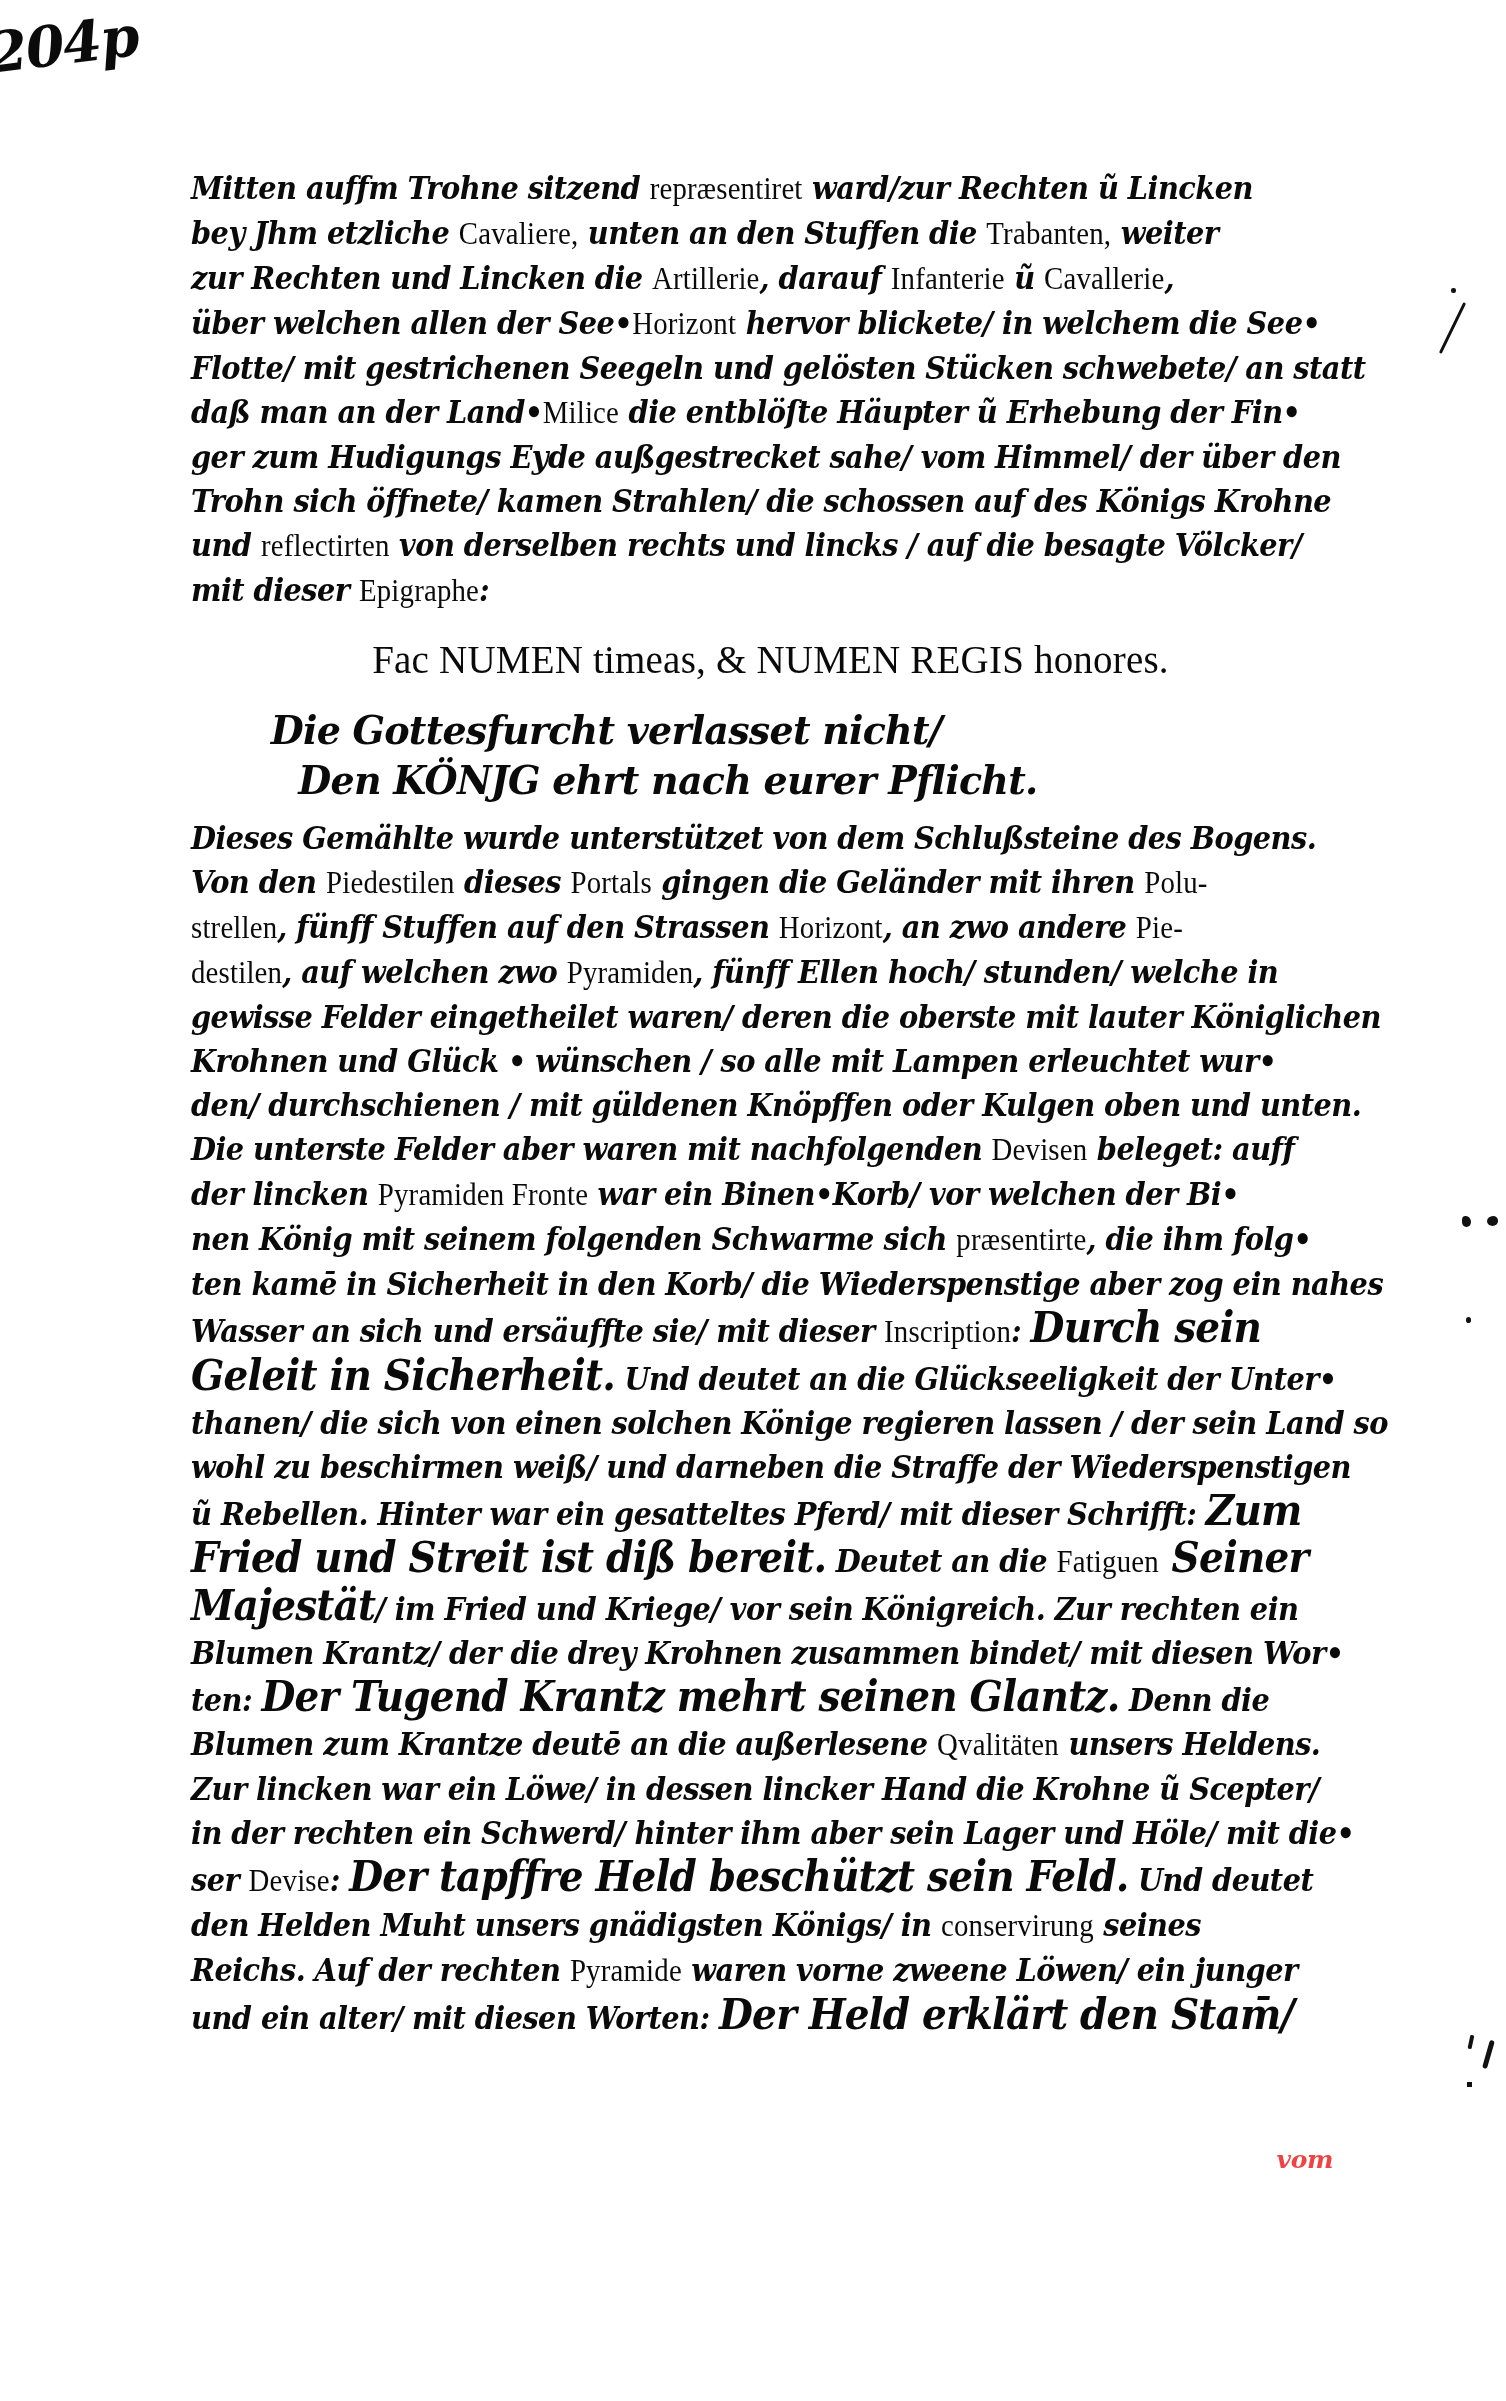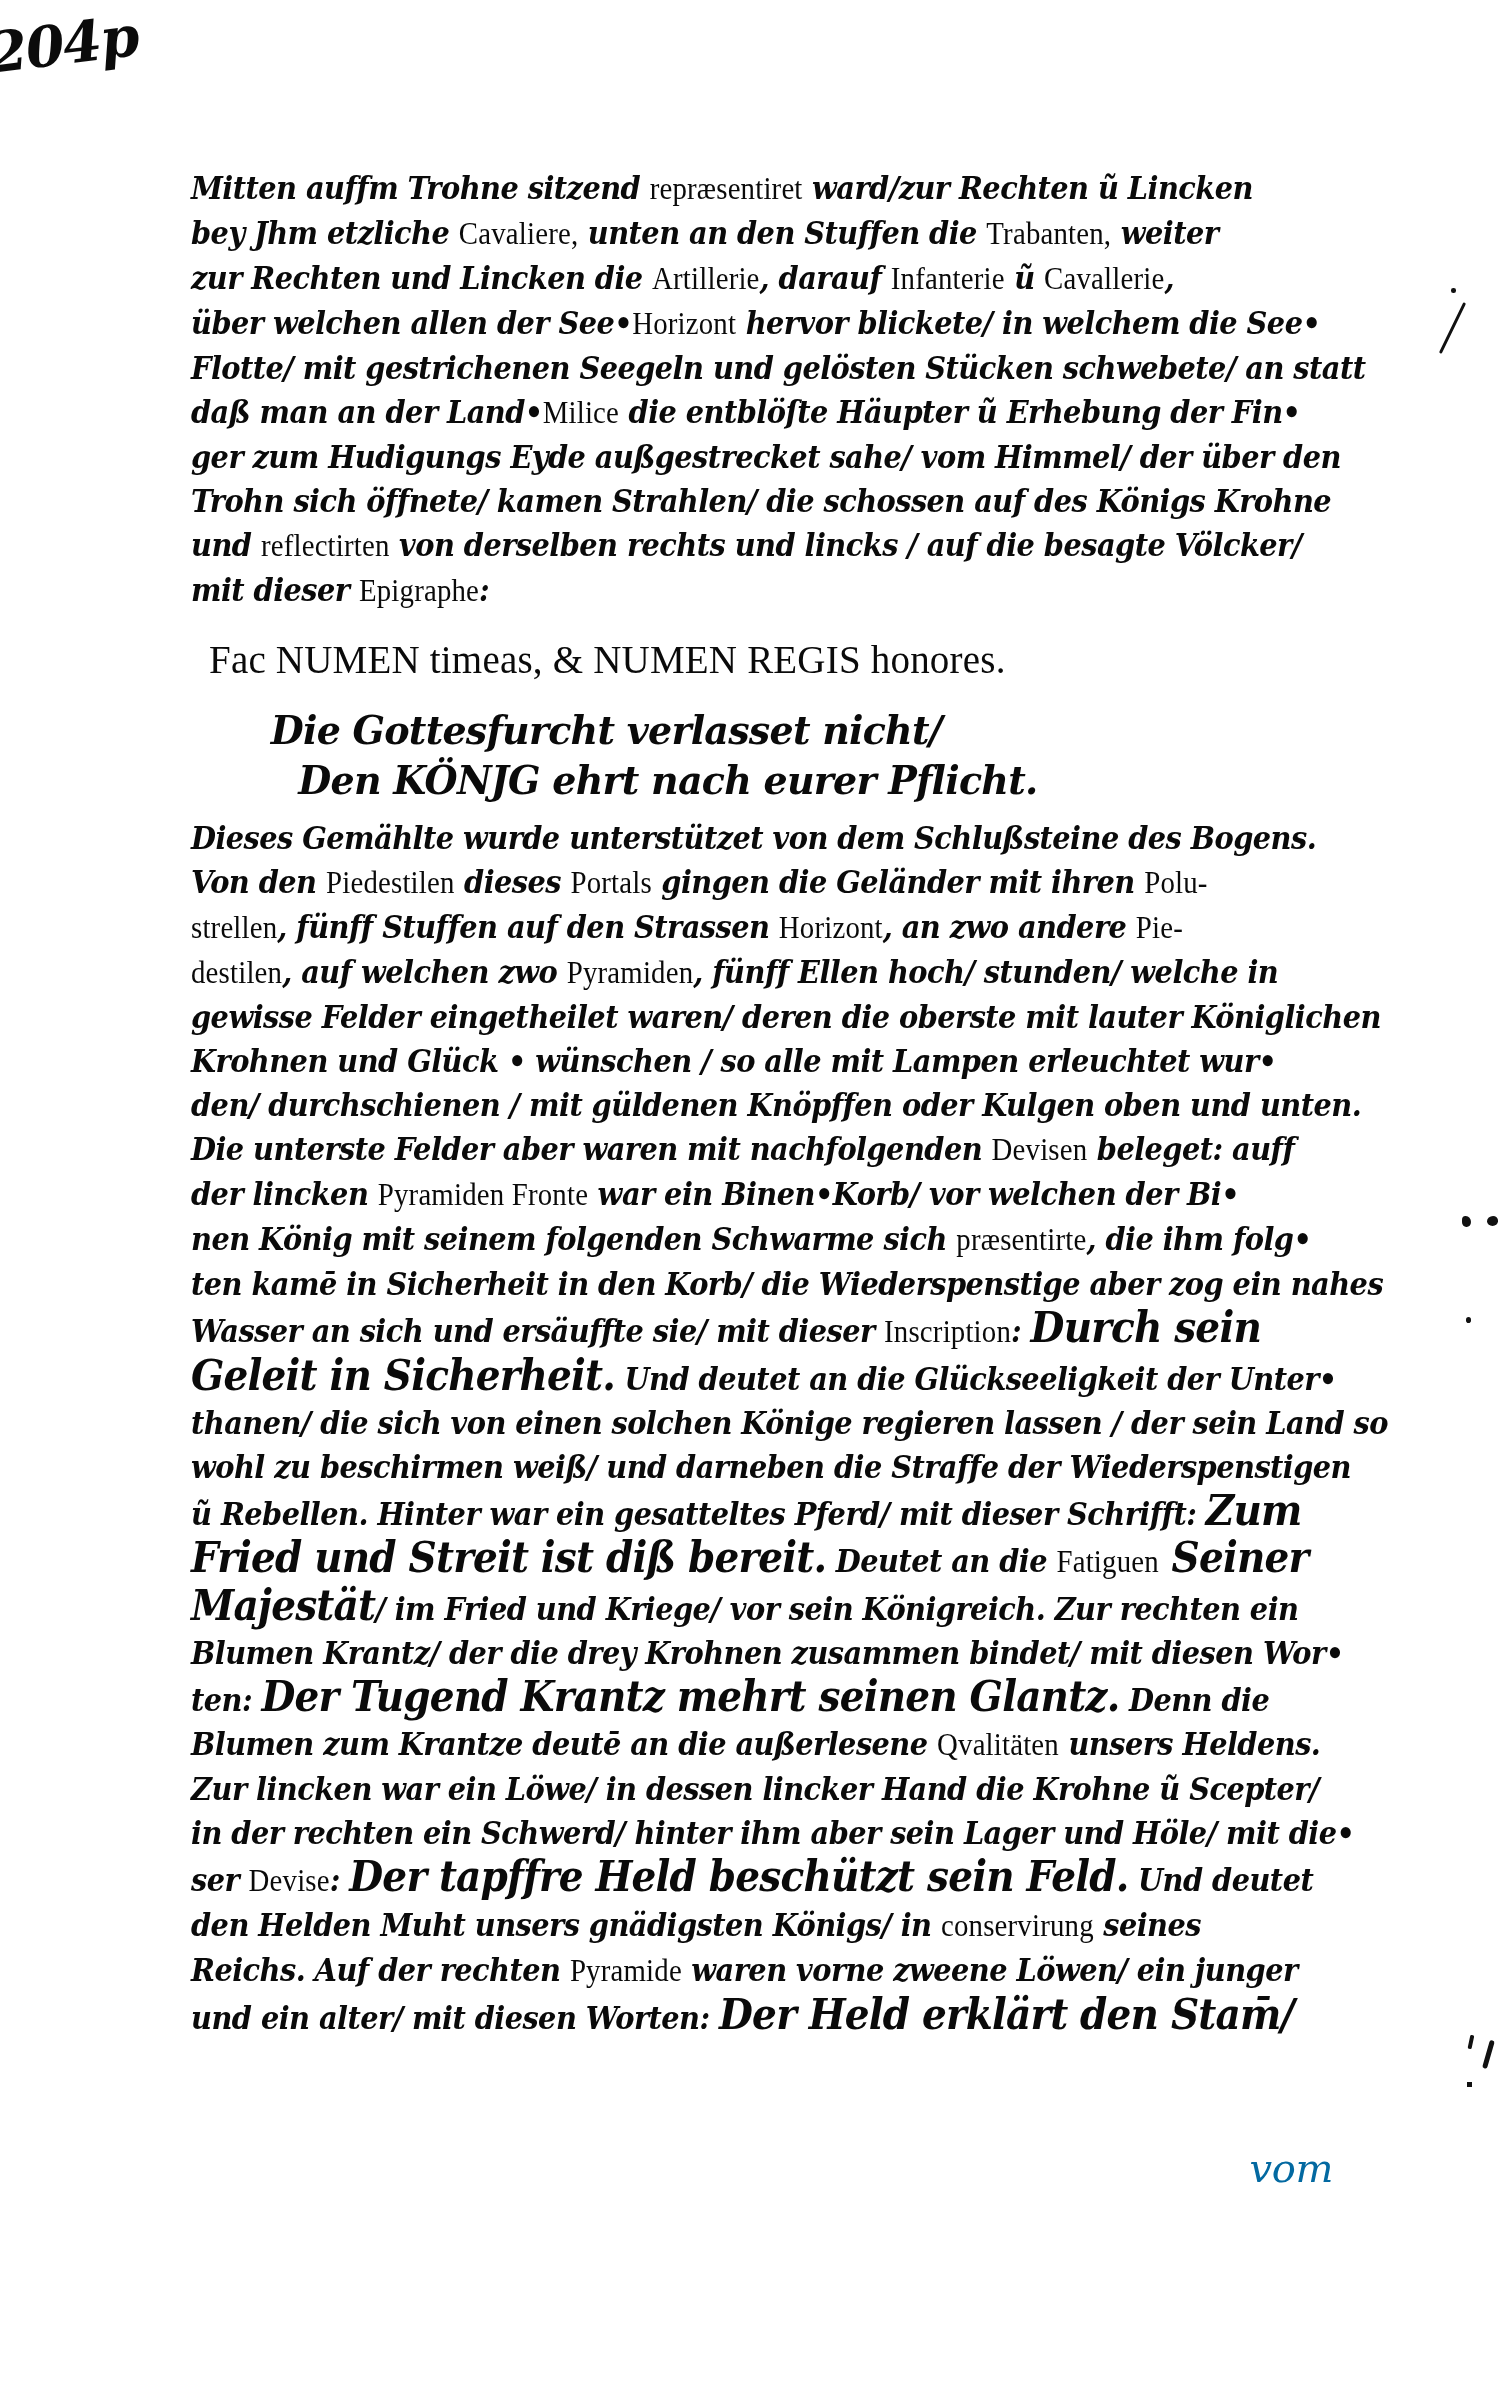--- a/index.html
+++ b/index.html
@@ -83,20 +83,21 @@
   
   .epigraph {
     font-family: "Liberation Serif", "DejaVu Serif", serif;
     font-weight: 400;
     font-style: normal;
     font-size: 39px;
     line-height: 53px;
     letter-spacing: 0.4px;
     padding-left: 18px;
     transform: none;
+    text-align: center;
   }
 
   
   .verse {
     font-family: "DejaVu Serif", "Liberation Serif", serif;
     font-weight: 700;
     font-style: italic;
     font-size: 40px;
     line-height: 50px;
     letter-spacing: -0.8px;
@@ -109,25 +110,25 @@
   
   .gap-sm { height: 10.5px; }
   .gap-md { height: 19.5px; }
 
   
   #catchword {
     position: absolute;
     right: 174px;
     top: 2145px;
     font-family: "DejaVu Serif", "Liberation Serif", serif;
-    font-weight: 400;
-    font-style: italic;
-    font-size: 40px;
+    font-weight: 700;
+    font-style: italic;
+    font-size: 25px;
     letter-spacing: -0.4px;
-    color: #0369a1;
+    color: #ef4444;
   }
 
   
   .margin-mark {
     position: absolute;
     background: #111;
   }
   #mark-stroke-1 {
     left: 1451px; top: 300px;
     width: 3px; height: 56px;

